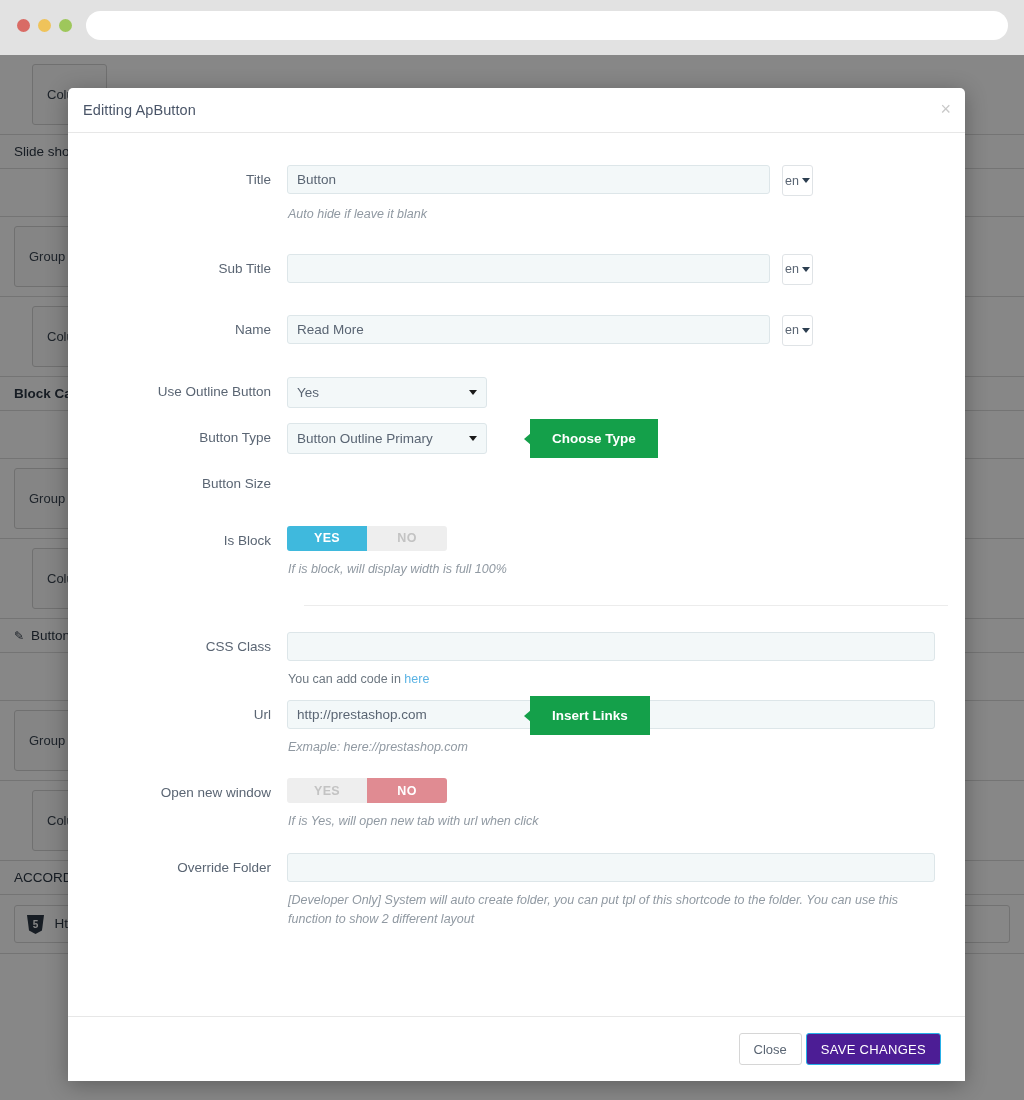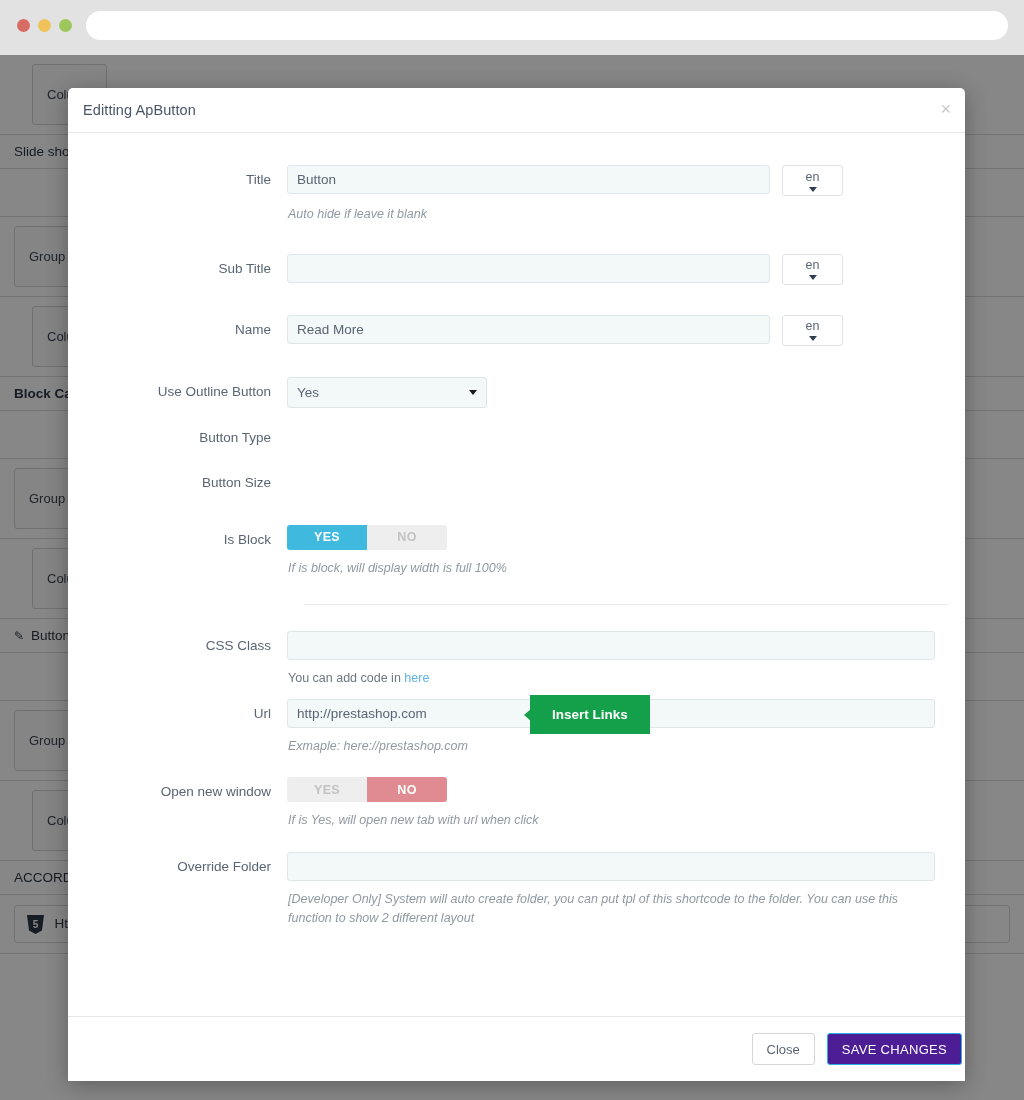--- a/index.html
+++ b/index.html
@@ -178,22 +178,22 @@
     position: relative;
     overflow: hidden;
   }
   .modal-footer {
     height: 64px;
     min-height: 64px;
     border-top: 1px solid #e7e7e7;
     display: flex;
     align-items: center;
     justify-content: flex-end;
-    gap: 12px;
-    padding: 0 3px;
+    gap: 4px;
+    padding: 0 24px;
     background: #fff;
   }
 
   
   .frow {
     display: flex;
     align-items: flex-start;
     margin-bottom: 0;
     padding: 0 17px 0 0;
   }
@@ -246,37 +246,36 @@
     right: 10px;
     top: 13px;
     width: 0; height: 0;
     border-left: 4px solid transparent;
     border-right: 4px solid transparent;
     border-top: 5px solid #1a1a1a;
     pointer-events: none;
   }
   .lang-btn {
     box-sizing: border-box;
-    width: 61px;
+    width: 31px;
     height: 31px;
     background: #fff;
     border: 1px solid #dfe3e6;
     border-radius: 3px;
     font-size: 12.5px;
     color: #5a6573;
     font-family: "Liberation Sans", sans-serif;
     cursor: pointer;
     display: inline-flex;
     align-items: center;
     justify-content: center;
     gap: 3px;
     margin-left: 12px;
     vertical-align: top;
     padding: 0;
-    flex-direction: column;
   }
   .lang-caret {
     width: 0; height: 0;
     border-left: 4px solid transparent;
     border-right: 4px solid transparent;
     border-top: 5px solid #2c3e50;
     display: inline-block;
   }
   .hint {
     font-size: 12.5px;
@@ -489,20 +488,29 @@
           </select>
           <span class="sel-caret"></span>
         </span>
       </div>
     </div>
 
     <div style="height:15px"></div>
 
     <div class="frow">
       <div class="flabel">Button Type</div>
+      <div class="fctl">
+        <span class="sel-wrap">
+          <select class="sel">
+            <option>Button Outline Primary</option>
+          </select>
+          <span class="sel-caret"></span>
+        </span>
+        <div class="tip" style="left:243px; top:-4px;">Choose Type</div>
+      </div>
     </div>
 
     <div style="height:15px"></div>
 
     <div class="frow">
       <div class="flabel">Button Size</div>
     </div>
 
     <div style="height:27px"></div>
 

